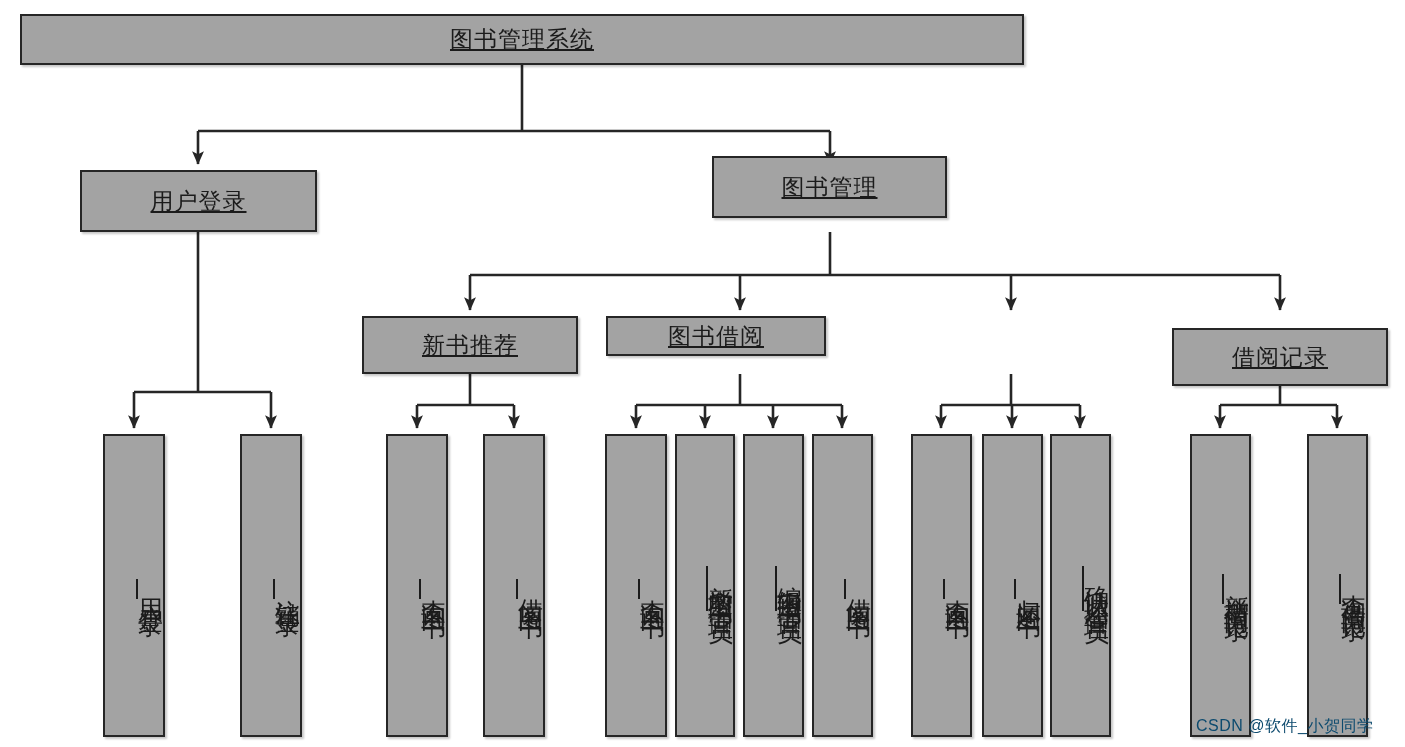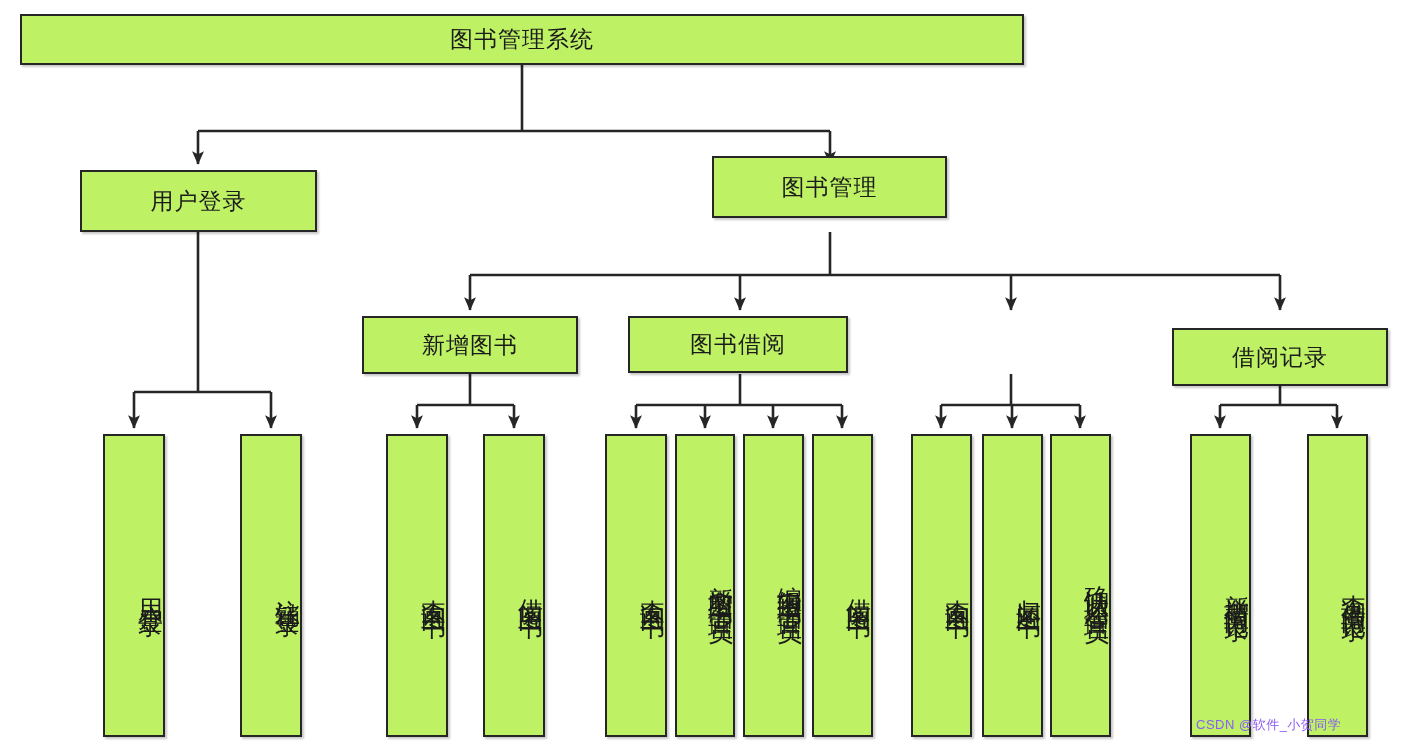--- a/index.html
+++ b/index.html
@@ -20,48 +20,49 @@
   #diagram-svg {
     position: absolute;
     top: 0;
     left: 0;
     width: 1405px;
     height: 747px;
   }
   .node-box {
     position: absolute;
     box-sizing: border-box;
-    background: #bef264;
+    background: #a3a3a3;
     border: 2.5px solid #262626;
     box-shadow: 2px 2px 2px rgba(0,0,0,0.22);
     display: flex;
     align-items: center;
     justify-content: center;
     color: #1b1b1b;
+    text-decoration: underline;
   }
   .node-h {
     font-size: 23px;
     letter-spacing: 1px;
     white-space: nowrap;
   }
   .node-v {
     writing-mode: vertical-rl;
     text-orientation: upright;
     font-size: 25px;
     letter-spacing: 5px;
     line-height: 1;
     padding-top: 6px;
     align-items: flex-start;
     justify-content: center;
     text-align: center;
   }
   .watermark {
     position: absolute;
-    font-size: 13px;
-    color: #8b5cf6;
+    font-size: 16px;
+    color: #0c4a6e;
     white-space: nowrap;
     letter-spacing: 0.5px;
   }
 </style>
 </head>
 <body>
 
 <div id="canvas">
 
   <svg id="diagram-svg" viewBox="0 0 1405 747" xmlns="http://www.w3.org/2000/svg">
@@ -136,23 +137,23 @@
   </div>
 
   <div class="node-box node-h" style="left:80px; top:170px; width:237px; height:62px;">
     <span>用户登录</span>
   </div>
   <div class="node-box node-h" style="left:712px; top:156px; width:235px; height:62px;">
     <span>图书管理</span>
   </div>
 
   <div class="node-box node-h" style="left:362px; top:316px; width:216px; height:58px;">
-    <span>新增图书</span>
-  </div>
-  <div class="node-box node-h" style="left:628px; top:316px; width:220px; height:57px;">
+    <span>新书推荐</span>
+  </div>
+  <div class="node-box node-h" style="left:606px; top:316px; width:220px; height:40px;">
     <span>图书借阅</span>
   </div>
   <div class="node-box node-h" style="left:1172px; top:316px; width:216px; height:58px;margin-top:12px;">
     <span>借阅记录</span>
   </div>
 
   <div class="node-box node-v" style="left:103px; top:434px; width:62px; height:303px;">
     <span>用户登录</span>
   </div>
   <div class="node-box node-v" style="left:240px; top:434px; width:62px; height:303px;">

